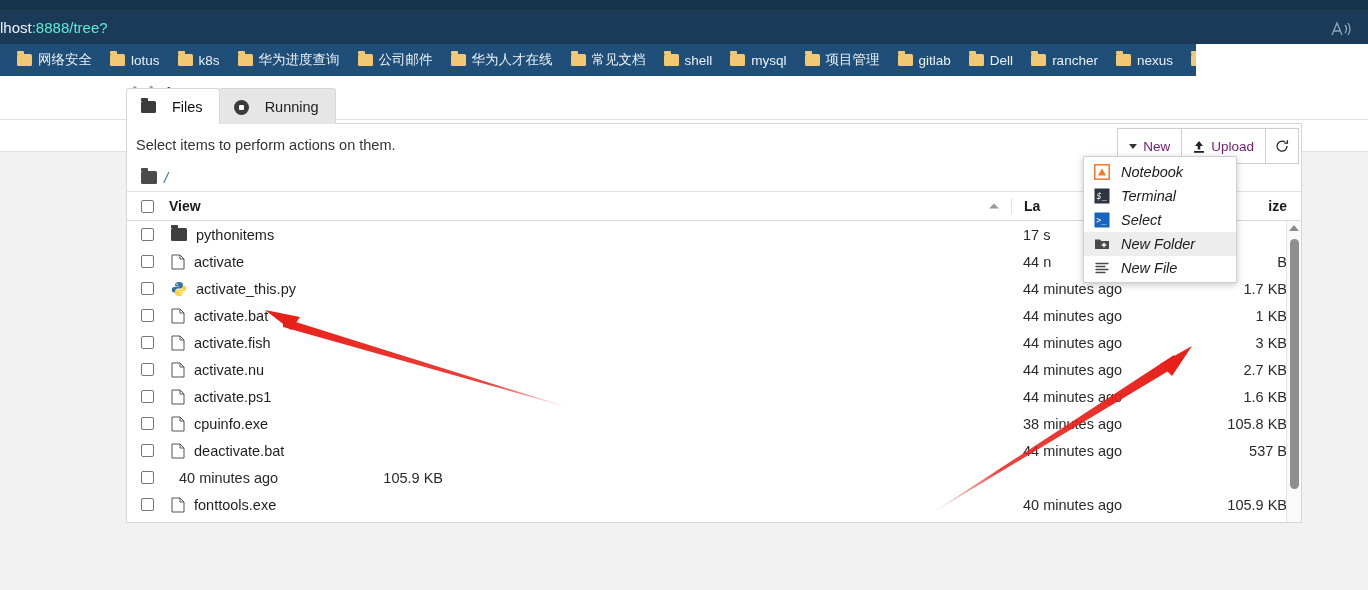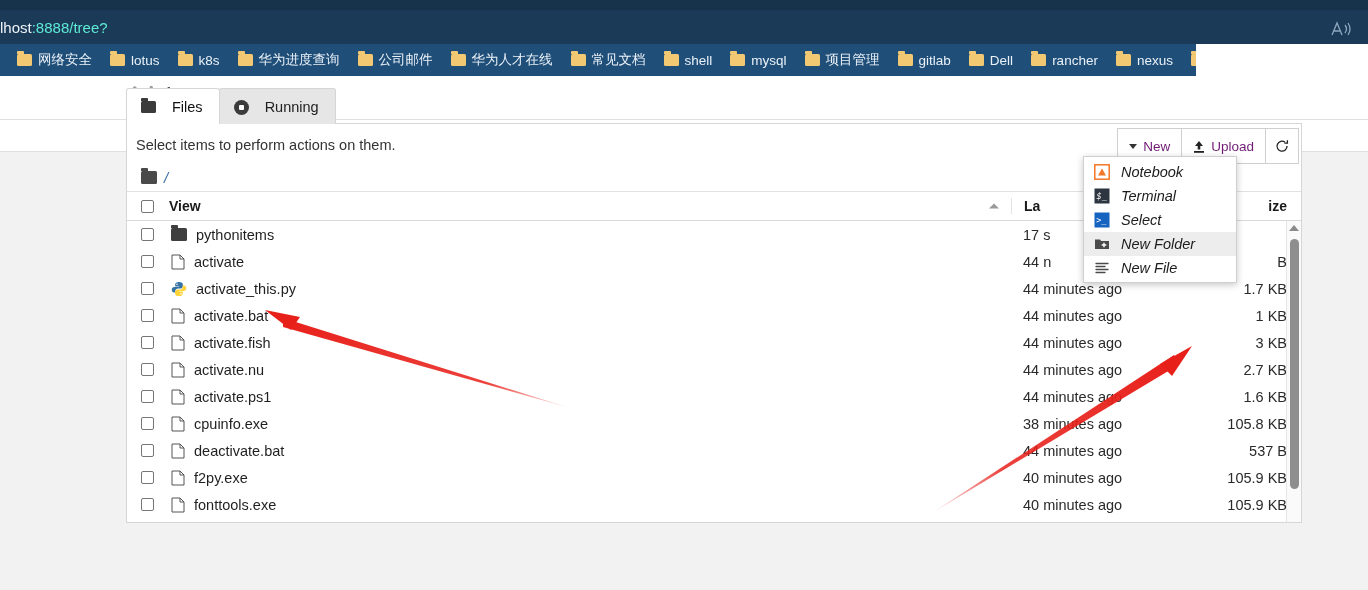--- a/index.html
+++ b/index.html
@@ -552,29 +552,20 @@
           <span>deactivate.bat</span>
             </span>
           </div>
         <div class="col-mod">44 minutes ago</div>
         <div class="col-size">537 B</div>
       </div>
 
       <div class="trow">
         <div class="col-chk">
             <span class="cb"></span>
-          </div>
-        <div class="col-name">
-            <span class="name-cell">
-          <svg class="ic-file" viewBox="0 0 14 16">
-                <path d="M1 1 H9 L13 5 V15 H1 Z" fill="#fff" stroke="#555" stroke-width="1"></path>
-                <path d="M9 1 V5 H13" fill="none" stroke="#555" stroke-width="1"></path>
-              </svg>
-          <span>f2py.exe</span>
-            </span>
           </div>
         <div class="col-mod">40 minutes ago</div>
         <div class="col-size">105.9 KB</div>
       </div>
 
       <div class="trow">
         <div class="col-chk">
             <span class="cb"></span>
           </div>
         <div class="col-name">

